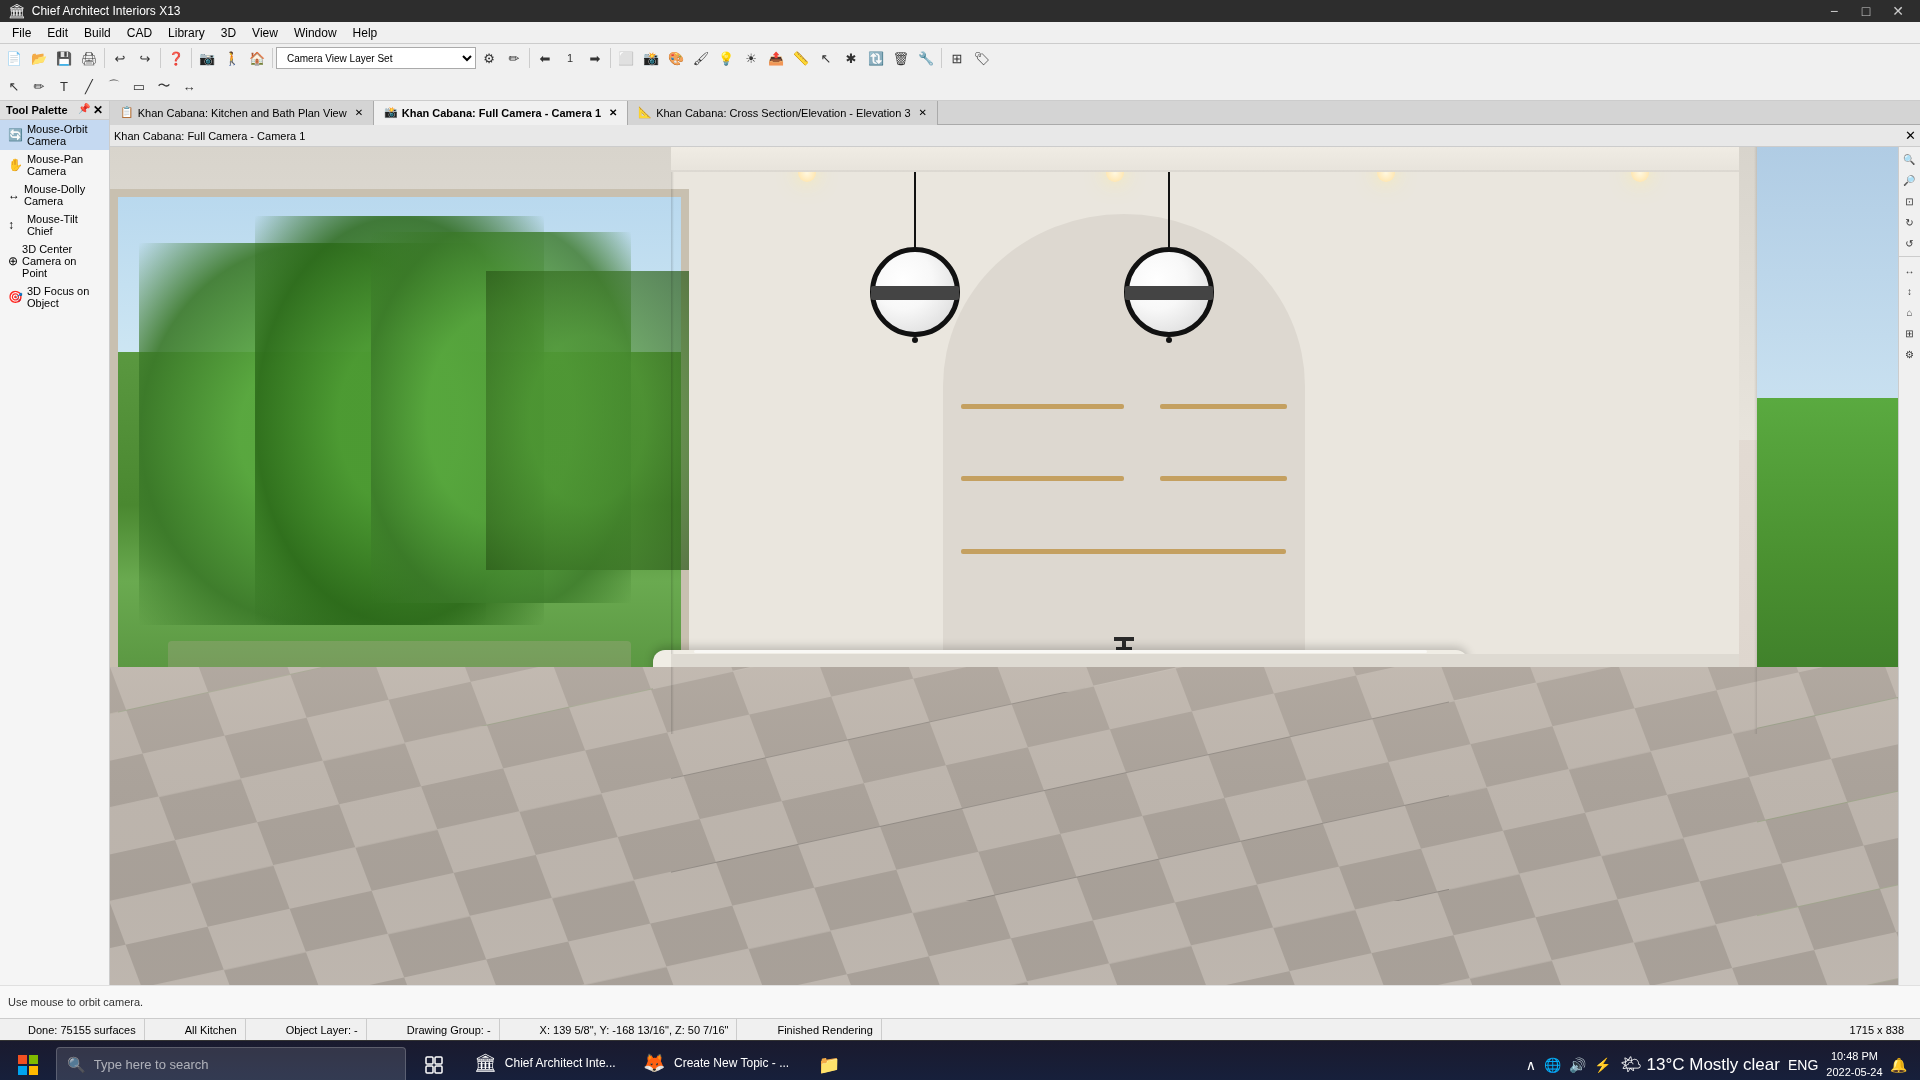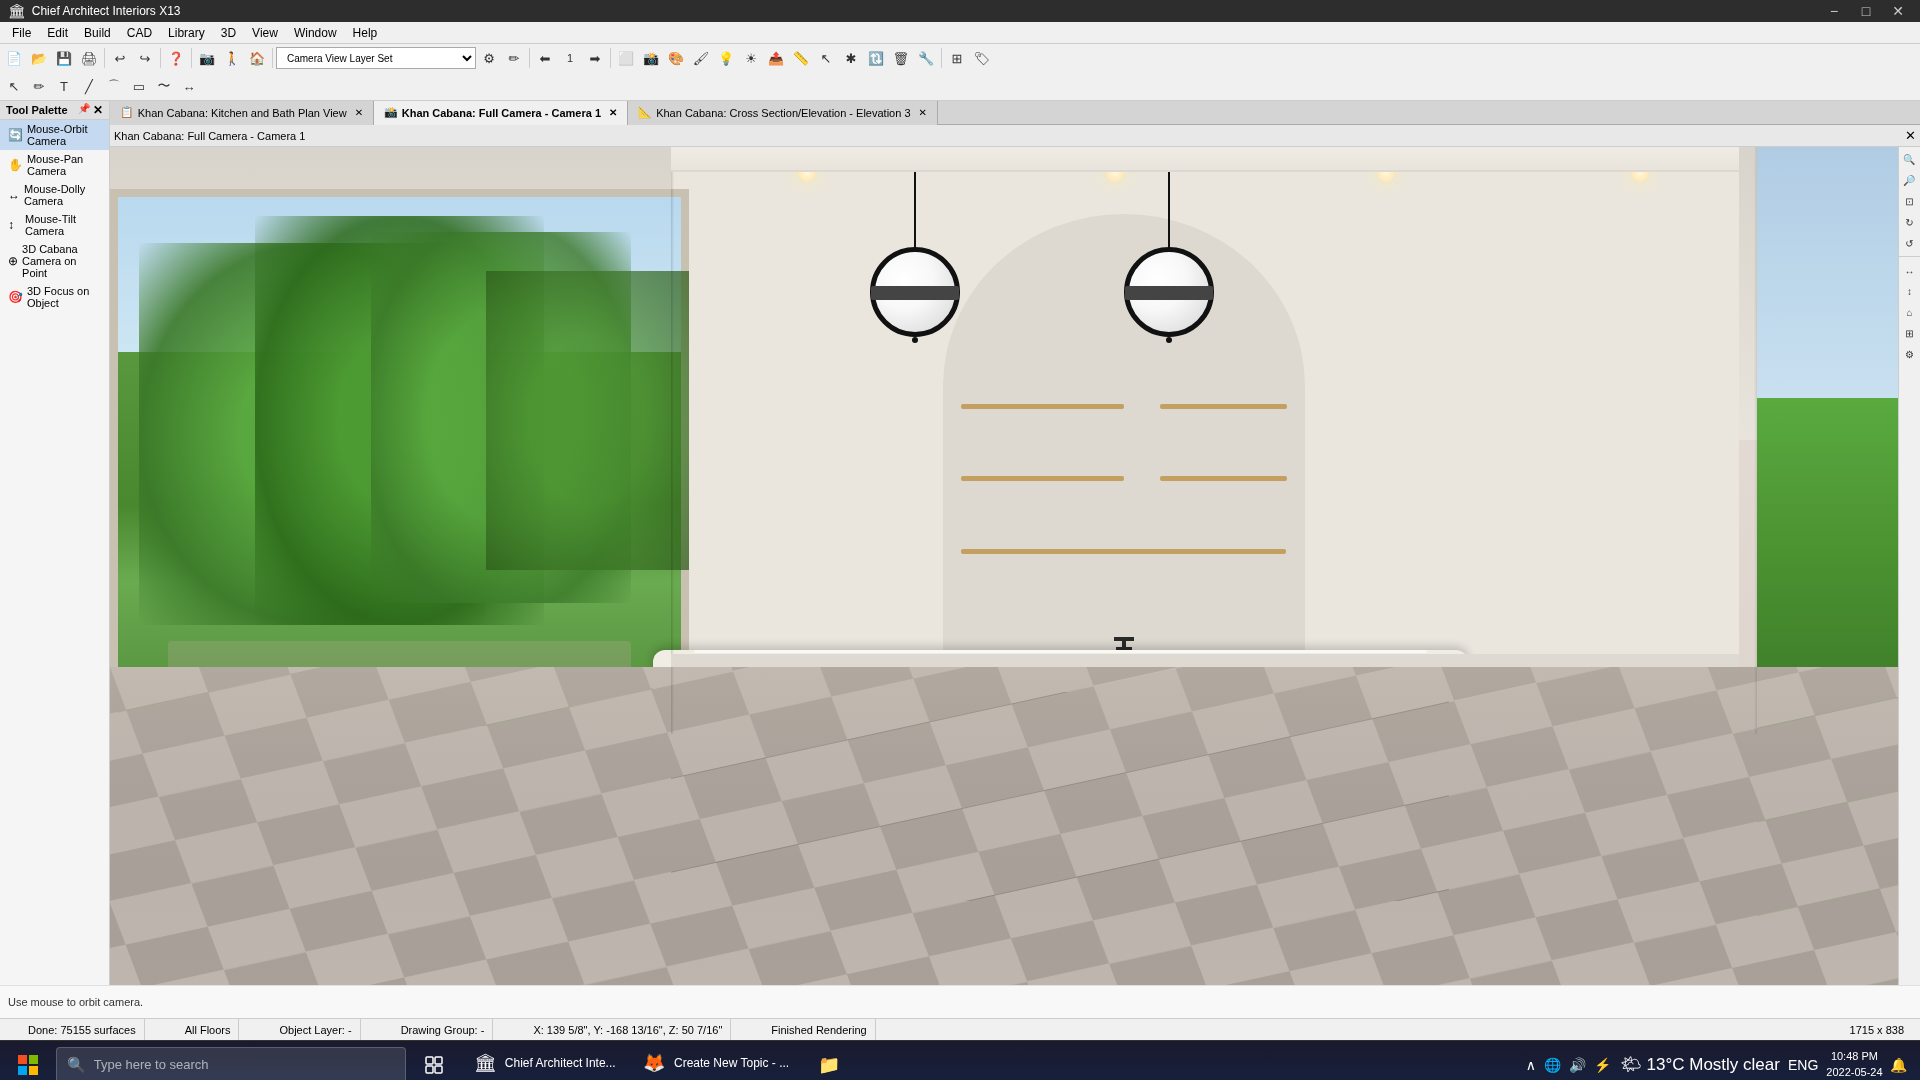--- a/index.html
+++ b/index.html
@@ -408,25 +408,25 @@
     <div class="tool-item">
       <span class="tool-icon">✋</span>
       <span>Mouse-Pan Camera</span>
     </div>
     <div class="tool-item">
       <span class="tool-icon">↔</span>
       <span>Mouse-Dolly Camera</span>
     </div>
     <div class="tool-item">
       <span class="tool-icon">↕</span>
-      <span>Mouse-Tilt Camera</span>
+      <span>Mouse-Tilt Chief</span>
     </div>
     <div class="tool-item">
       <span class="tool-icon">⊕</span>
-      <span>3D Cabana Camera on Point</span>
+      <span>3D Center Camera on Point</span>
     </div>
     <div class="tool-item">
       <span class="tool-icon">🎯</span>
       <span>3D Focus on Object</span>
     </div>
   </div>
 
   <div id="content-area">
 
     <div id="tab-bar">
@@ -589,21 +589,21 @@
 <div id="mouse-tip">
   <span>Use mouse to orbit camera.</span>
 </div>
 
 <div id="status-bar">
   <div class="status-section">
     <span>Done:</span>&nbsp;
     <span>75155 surfaces</span>
   </div>
   <div class="status-section">
-    <span>All Floors</span>
+    <span>All Kitchen</span>
   </div>
   <div class="status-section">
     <span>Object Layer:</span>&nbsp;
     <span>-</span>
   </div>
   <div class="status-section">
     <span>Drawing Group:</span>&nbsp;
     <span>-</span>
   </div>
   <div class="status-section">

